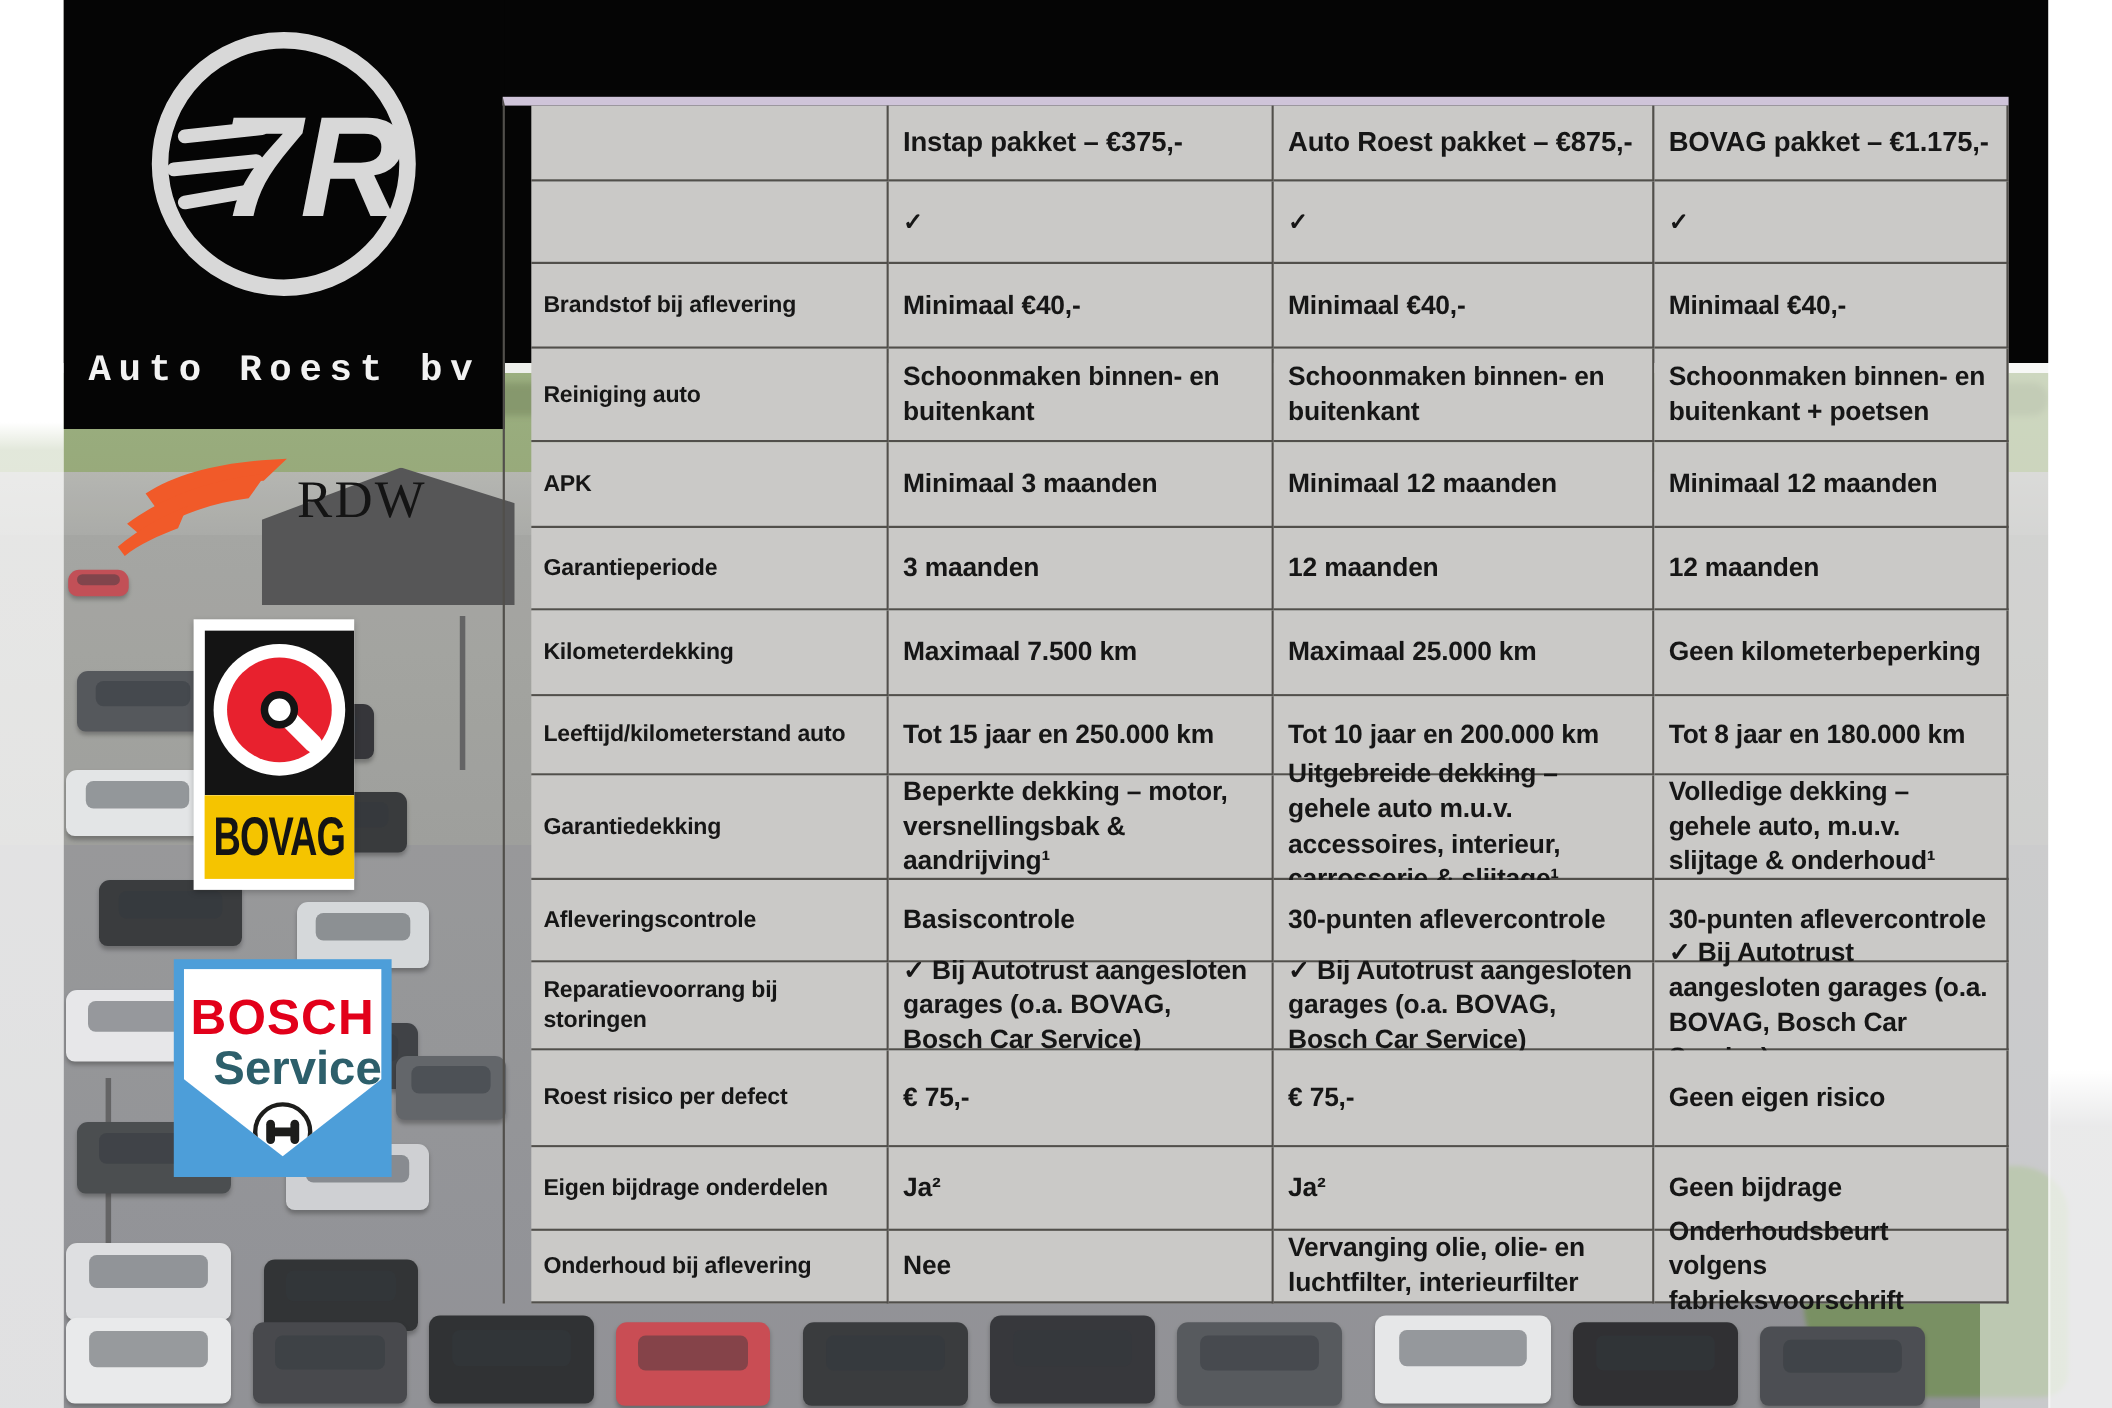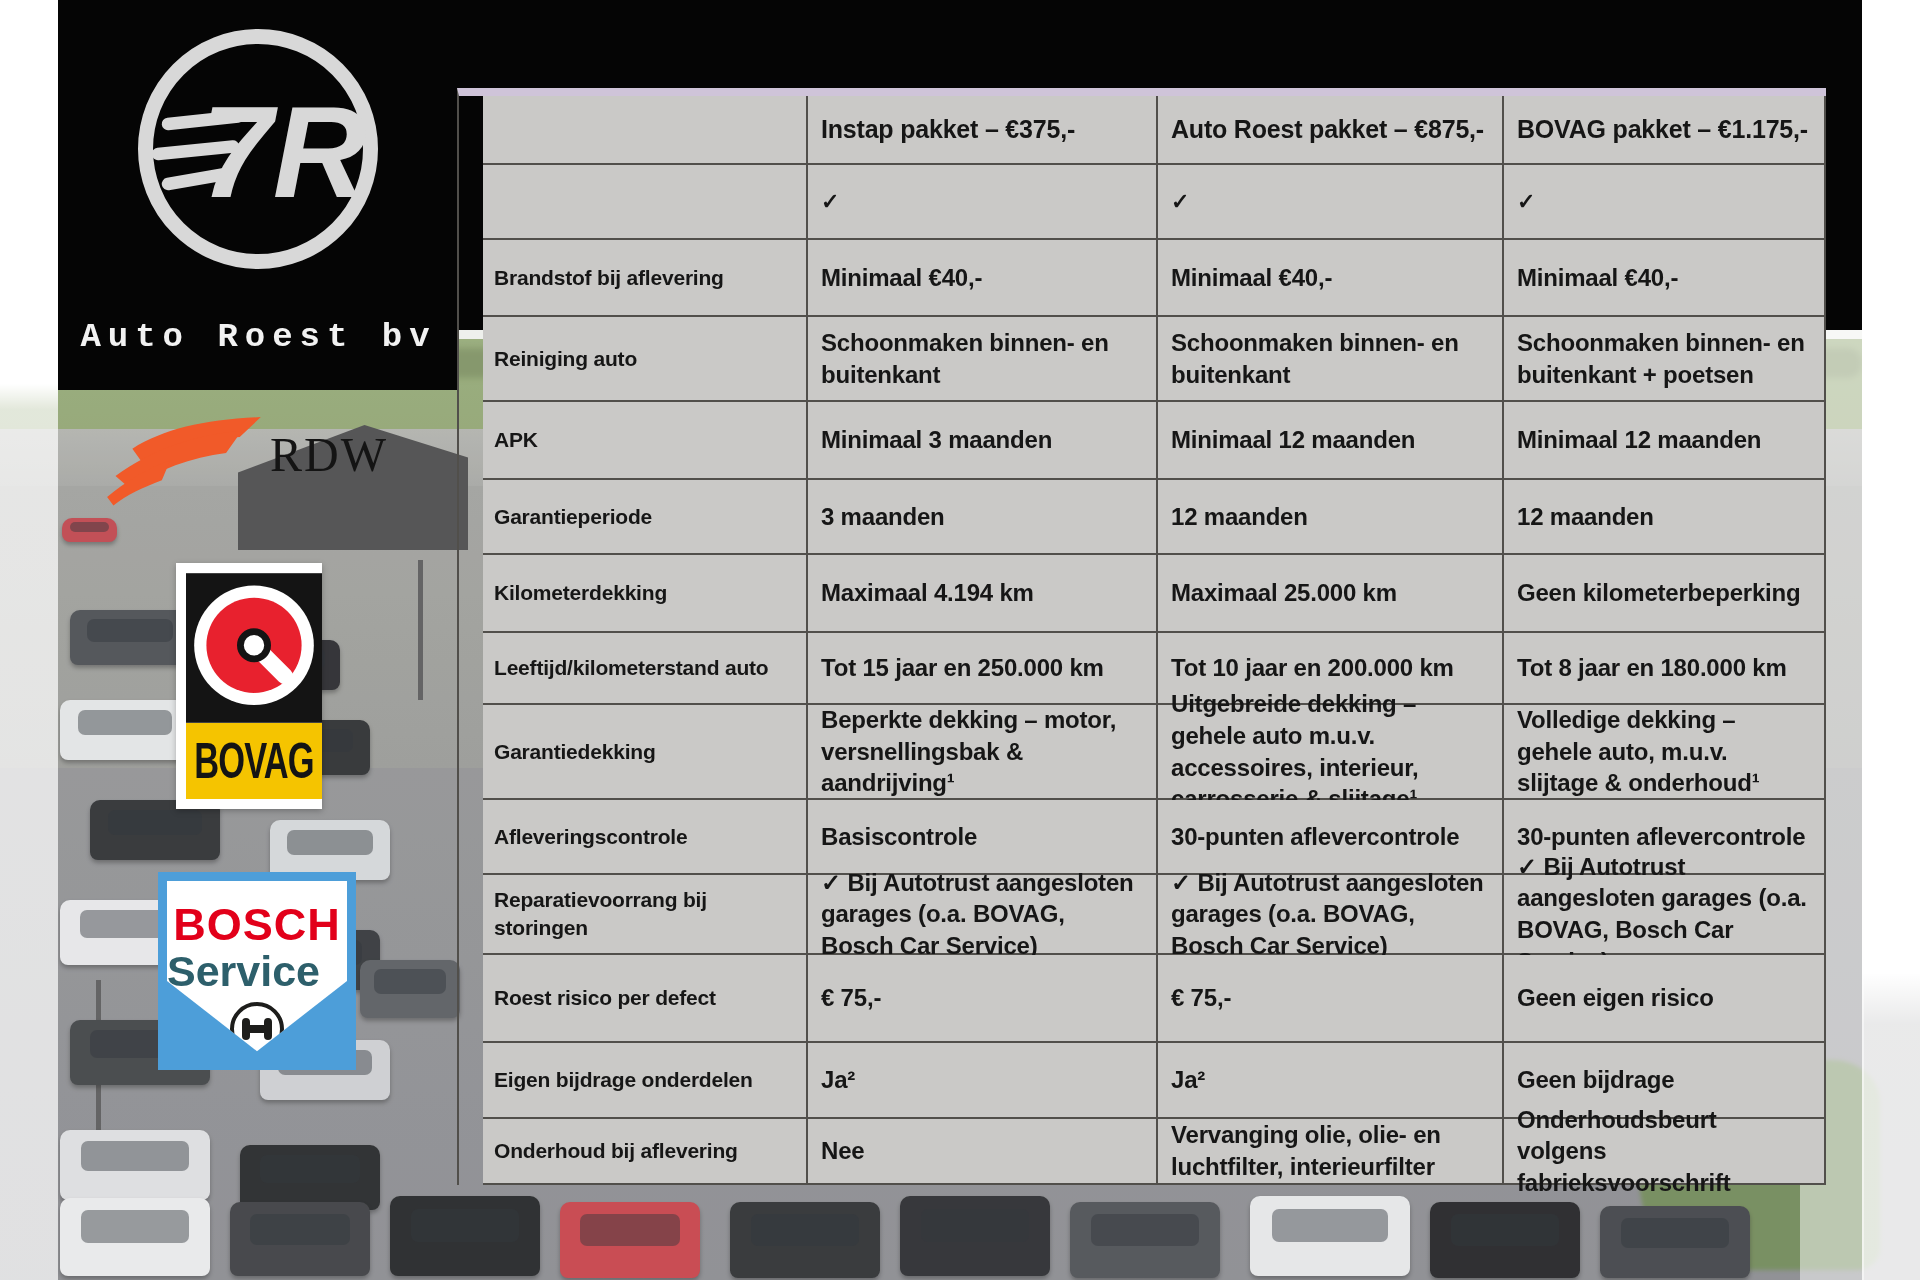--- a/index.html
+++ b/index.html
@@ -53,21 +53,21 @@
   .bovag-yellow{position:absolute;left:10px;top:160px;width:136px;height:76px;background:#f5c400;
     display:flex;align-items:center;justify-content:center;}
   .bovag-word{font-size:42px;font-weight:800;color:#141414;letter-spacing:-1px;
     transform:scale(.82,1.18);transform-origin:center;}
   
   .bosch{position:absolute;left:158px;top:872px;width:198px;height:198px;background:#4d9ed9;text-decoration:underline;}
   .bosch-shield{position:absolute;left:9px;top:9px;width:180px;height:185px;background:#fff;
     clip-path:polygon(0 0,100% 0,100% 54%,50% 92%,0 54%);}
   .bosch-word{position:absolute;left:0;top:18px;width:180px;text-align:center;
     font-size:45px;font-weight:800;color:#e2001a;letter-spacing:1px;}
-  .bosch-service{position:absolute;left:0;top:66px;width:180px;text-align:left;
+  .bosch-service{position:absolute;left:0;top:66px;width:180px;text-align:right;
     font-size:43px;font-weight:bold;color:#2d5f6b;}
   .bosch-armature{position:absolute;left:60px;top:118px;width:60px;height:60px;}
   
   .pkg-table{
     position:absolute;left:457px;top:88px;width:1343px;
     border-top:8px solid #cfc4d9;border-left:2px solid #514f4b;
     display:grid;grid-template-columns:325px 350px 346px 322px;
     grid-template-rows:69px 75px 77px 85px 78px 75px 78px 72px 95px 75px 80px 88px 76px 66px;
     padding-left:24px;
   }
@@ -202,21 +202,21 @@
   <div class="cell val">Minimaal 3 maanden</div>
   <div class="cell val">Minimaal 12 maanden</div>
   <div class="cell val">Minimaal 12 maanden</div>
 
   <div class="cell lbl">Garantieperiode</div>
   <div class="cell val">3 maanden</div>
   <div class="cell val">12 maanden</div>
   <div class="cell val">12 maanden</div>
 
   <div class="cell lbl">Kilometerdekking</div>
-  <div class="cell val">Maximaal 4.194 km</div>
+  <div class="cell val">Maximaal 7.500 km</div>
   <div class="cell val">Maximaal 25.000 km</div>
   <div class="cell val">Geen kilometerbeperking</div>
 
   <div class="cell lbl">Leeftijd/kilometerstand auto</div>
   <div class="cell val">Tot 15 jaar en 250.000 km</div>
   <div class="cell val">Tot 10 jaar en 200.000 km</div>
   <div class="cell val">Tot 8 jaar en 180.000 km</div>
 
   <div class="cell lbl">Garantiedekking</div>
   <div class="cell val">Beperkte dekking – motor, versnellingsbak &amp; aandrijving¹</div>

